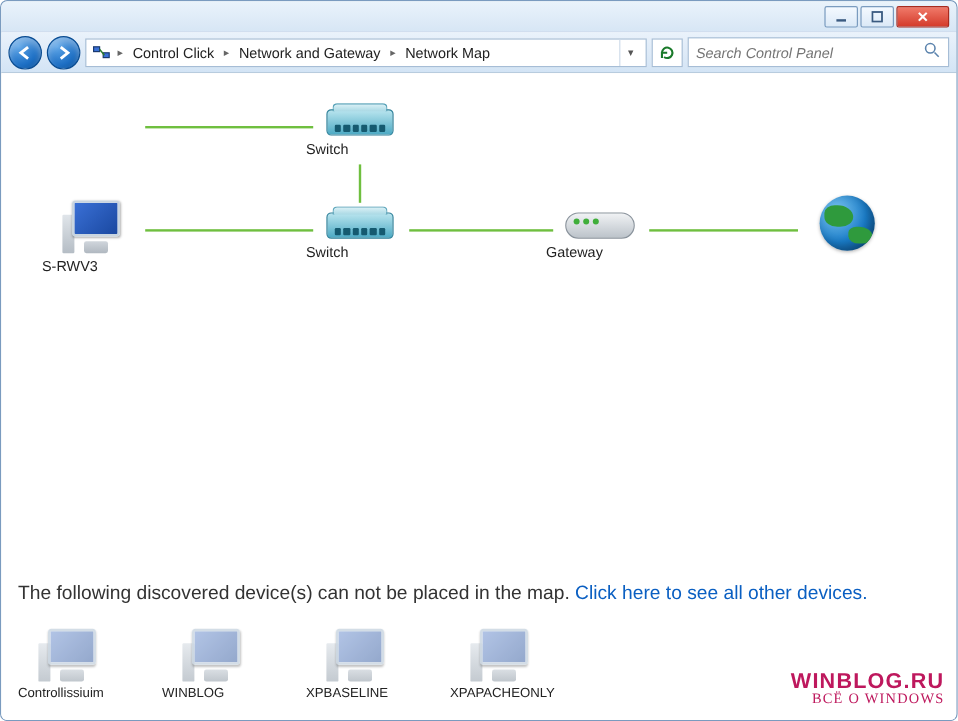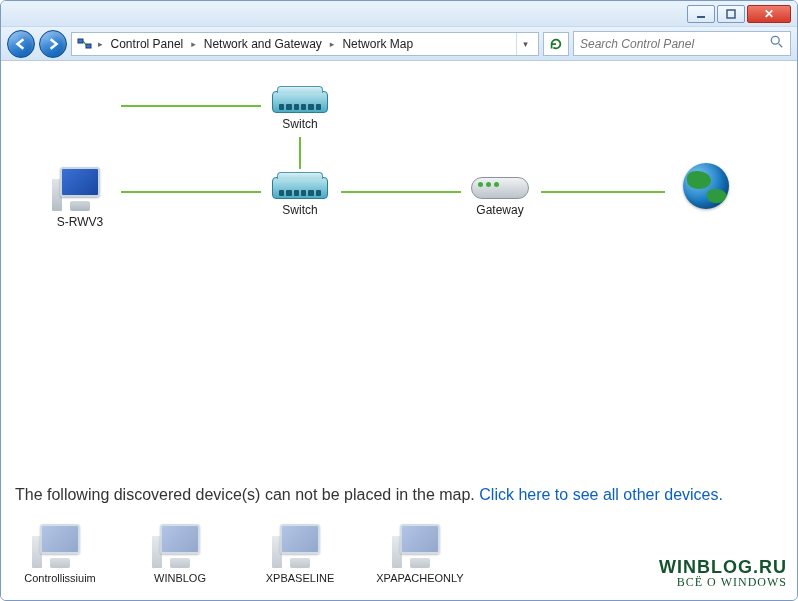--- a/index.html
+++ b/index.html
@@ -127,21 +127,20 @@
   }
 
   .map {
     position: relative;
     width: 100%;
     height: 260px;
   }
   .node {
     position: absolute;
     width: 90px;
-    text-align: center;
   }
   .node .lbl {
     margin-top: 4px;
     color: #222;
     font-size: 12px;
   }
   .line-h {
     position: absolute;
     height: 2px;
     background: #6fbf3f;
@@ -249,21 +248,21 @@
   }
   .unmapped-row .node { position: static; }
   .unmapped-row .lbl { font-size: 11px; }
 
   
   .watermark {
     position: absolute;
     right: 10px;
     bottom: 12px;
     text-align: right;
-    color: #14532d;
+    color: #be185d;
     font-family: Arial, sans-serif;
     line-height: 1;
   }
   .watermark .big { font-size: 18px; font-weight: bold; letter-spacing: 1px; }
   .watermark .small { font-size: 12px; letter-spacing: 1px; font-family: Liberation Serif, serif; }
 </style>
 </head>
 <body>
 
 <div class="titlebar">
@@ -294,21 +293,21 @@
 
   <div class="addrbar">
     <span class="addr-icon">
       <svg width="16" height="16" viewBox="0 0 16 16">
         <rect x="1" y="3" width="5" height="4" fill="#3a70d6" stroke="#1a3a70"></rect>
         <rect x="9" y="8" width="5" height="4" fill="#3a70d6" stroke="#1a3a70"></rect>
         <path d="M6 5 L10 10" stroke="#2a7a2a" stroke-width="1.2"></path>
       </svg>
     </span>
     <span class="chev">▸</span>
-    <span class="crumb">Control Panel</span>
+    <span class="crumb">Control Click</span>
     <span class="chev">▸</span>
     <span class="crumb">Network and Gateway</span>
     <span class="chev">▸</span>
     <span class="crumb">Network Map</span>
     <span style="flex:1"></span>
     <span class="addr-drop">▾</span>
   </div>
 
   <div class="refreshbtn" title="Refresh">
     <svg width="14" height="14" viewBox="0 0 16 16">

